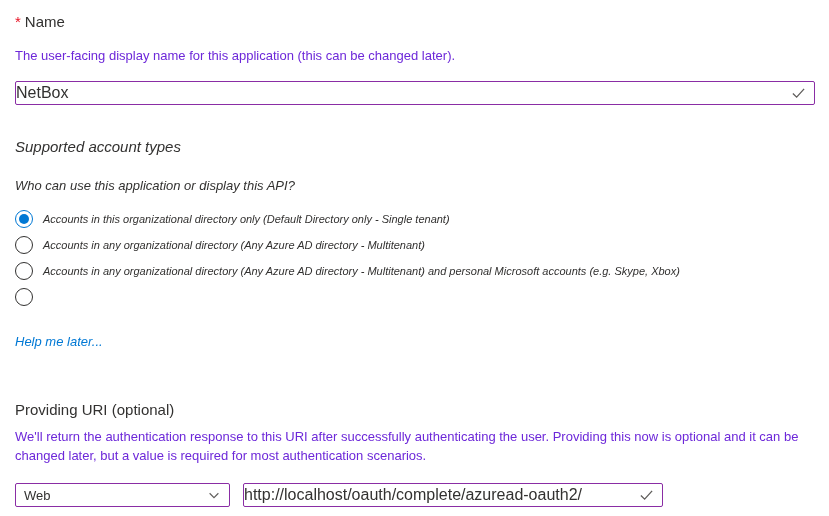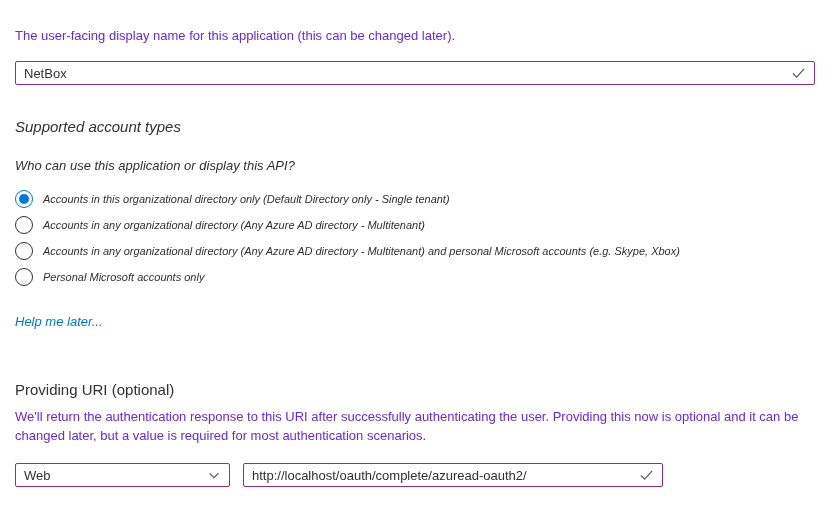--- a/index.html
+++ b/index.html
@@ -31,23 +31,23 @@
   }
 
   .input-wrap { position: relative; margin-top: 16px; }
   .input-wrap.full { width: 800px; }
 
   .text-input {
     width: 100%;
     height: 24px;
     border: 1px solid #8A2DA5;
     border-radius: 2px;
-    padding: 0 28px 0 8px;
+    padding: 0 28px 0 0;
     font-family: "Liberation Sans", "DejaVu Sans", sans-serif;
-    font-size: 13px;
+    font-size: 16px;
     color: #323130;
     outline: none;
     background: #fff;
   }
   .check-icon {
     position: absolute;
     right: 9px; top: 50%;
     transform: translateY(-50%);
     pointer-events: none;
   }
@@ -111,20 +111,21 @@
     background: #fff;
   }
   .uri-wrap { position: relative; width: 420px; margin-top: 0; }
 </style>
 </head>
 <body>
 
 <div class="page">
 
   <section>
+    <h2 class="section-heading"><span class="required">*</span><span>Name</span></h2>
     <p class="desc">The user-facing display name for this application (this can be changed later).</p>
     <div class="input-wrap full">
       <input type="text" class="text-input" value="NetBox" style="">
       <svg class="check-icon" width="15" height="15" viewBox="0 0 16 16">
           <path d="M2 8.6 L6 12.4 L14 3.6" fill="none" stroke="#605e5c" stroke-width="1.4"></path>
         </svg>
     </div>
   </section>
 
   <section class="section-accounts">
@@ -147,21 +148,20 @@
       <div class="radio-row">
         <span class="radio-circle">
             <span class="radio-dot"></span>
           </span>
         <span class="radio-label">Accounts in any organizational directory (Any Azure AD directory - Multitenant) and personal Microsoft accounts (e.g. Skype, Xbox)</span>
       </div>
       <div class="radio-row">
         <span class="radio-circle">
             <span class="radio-dot"></span>
           </span>
-        <span class="radio-label">Personal Microsoft accounts only</span>
       </div>
     </div>
 
     <a class="help-link">Help me later...</a>
   </section>
 
   <section class="section-redirect">
     <h2 class="section-heading">Providing URI (optional)</h2>
     <p class="desc redirect-desc">We'll return the authentication response to this URI after successfully authenticating the user. Providing this now is optional and it can be changed later, but a value is required for most authentication scenarios.</p>
 

